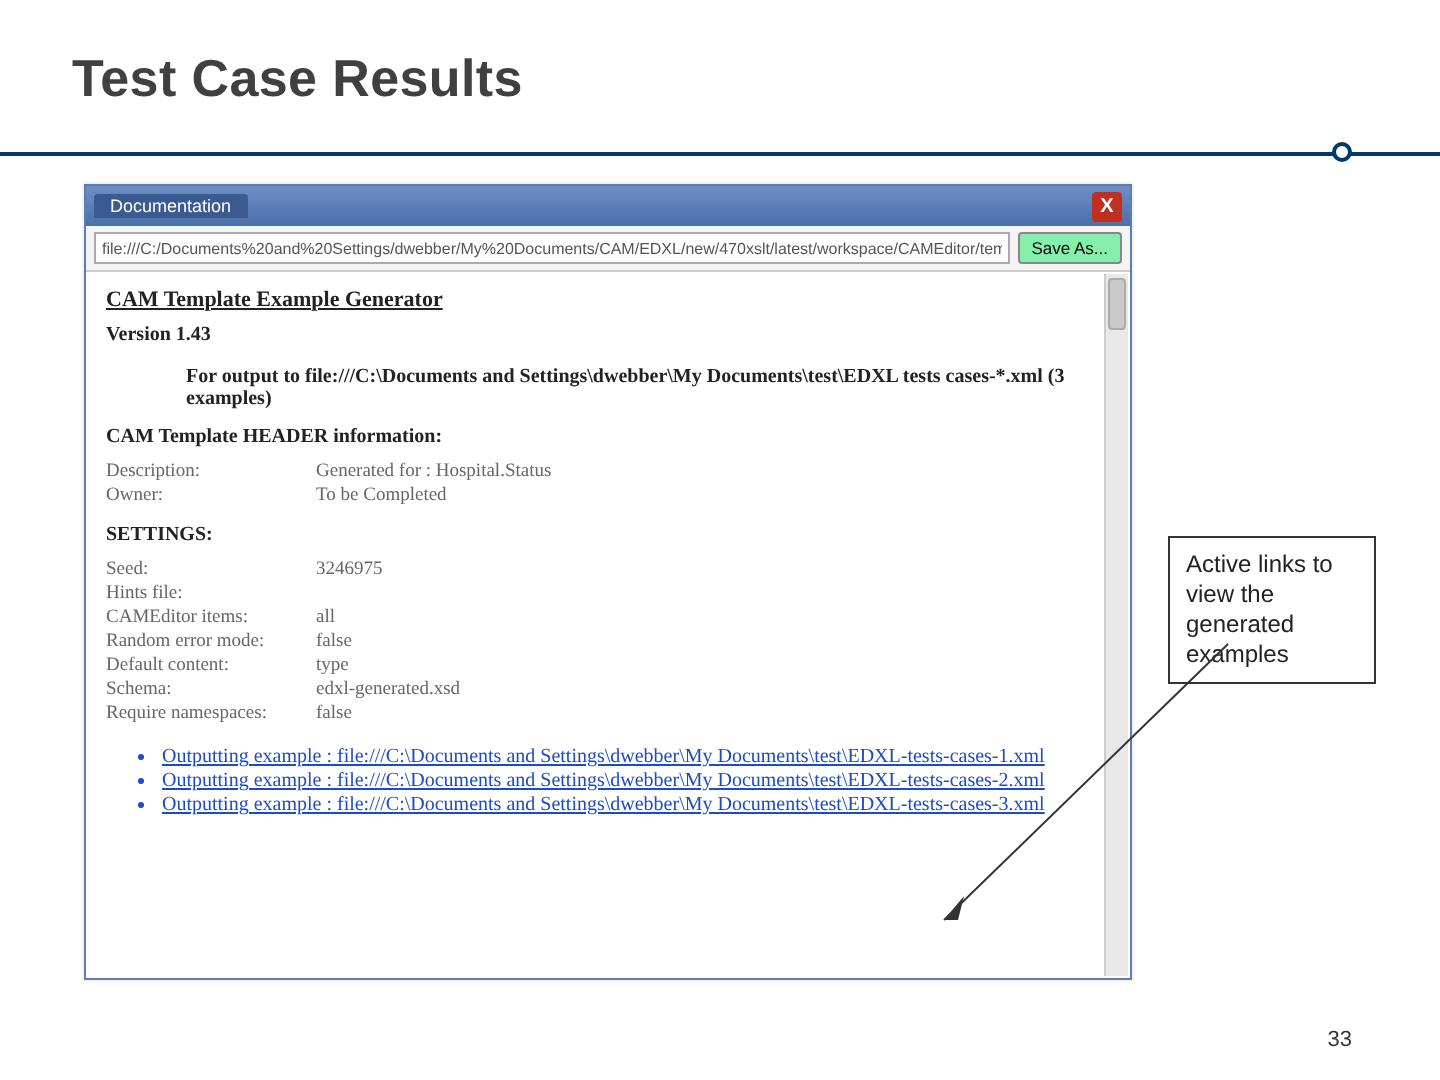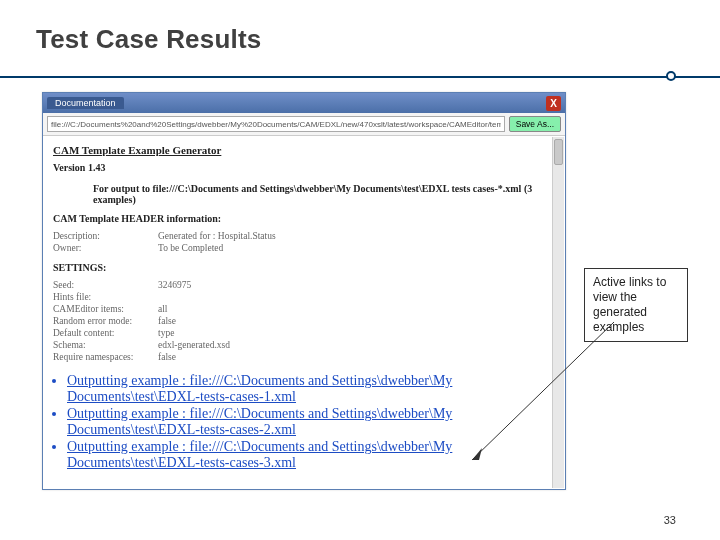--- a/index.html
+++ b/index.html
@@ -34,21 +34,21 @@
   .scrollbar { position: absolute; right: 1px; top: 44px; bottom: 1px; width: 12px; background: #e8e8e8; border-left:1px solid #ccc; }
   .scrollbar .thumb { position: absolute; left:1px; right:1px; top: 2px; height: 26px; background: #c9c9c9; border: 1px solid #aaa; border-radius: 2px; }
   .panel-body h1 { font-size: 11px; font-weight: bold; margin-bottom: 6px; text-decoration: underline; }
   .panel-body .ver { font-size: 10px; font-weight: bold; margin-bottom: 10px; }
   .panel-body .outto { font-size: 10px; font-weight: bold; margin-bottom: 8px; margin-left: 40px; }
   .panel-body .sect { font-size: 10px; font-weight: bold; margin: 8px 0 6px 0; }
   table.kv { border-collapse: collapse; font-size: 9.5px; color: #666; }
   table.kv td { padding: 1px 6px 1px 0; vertical-align: top; }
   table.kv td.k { width: 105px; color: #666; }
   .links { margin-top: 10px; margin-left: 12px; }
-  .links li { font-size: 14px; color: #1c4cc4; text-decoration: underline; margin: 1px 2px; list-style: disc; cursor:pointer;font-family:Liberation Serif, serif; }
+  .links li { font-size: 10px; color: #1c4cc4; text-decoration: underline; margin: 1px 16px; list-style: disc; cursor:pointer;font-family:Liberation Serif, serif; }
   .callout {
     position: absolute; left: 584px; top: 268px; width: 104px; padding: 6px 8px;
     border: 1px solid #333; background: #fff; font-size: 12px; line-height: 1.25; color: #222;
   }
   .arrow-svg { position: absolute; left: 466px; top: 320px; width: 150px; height: 160px; pointer-events:none; }
   .pagenum { position: absolute; right: 44px; bottom: 14px; font-size: 11px; color: #333; }
 </style>
 </head>
 <body>
 

